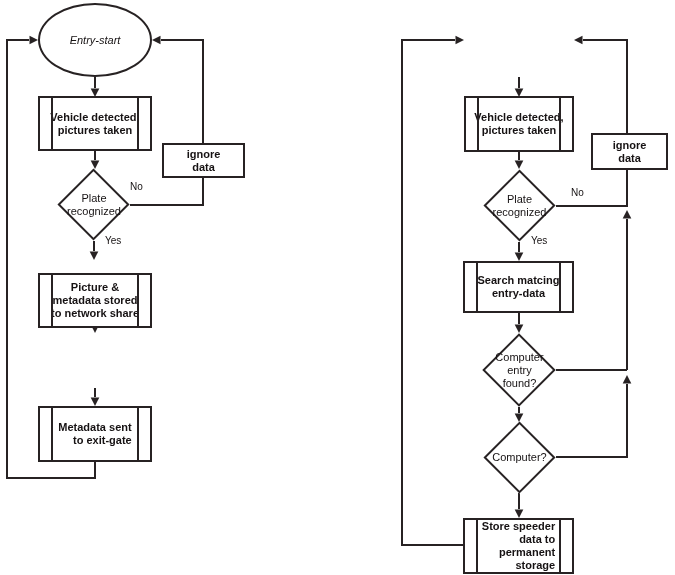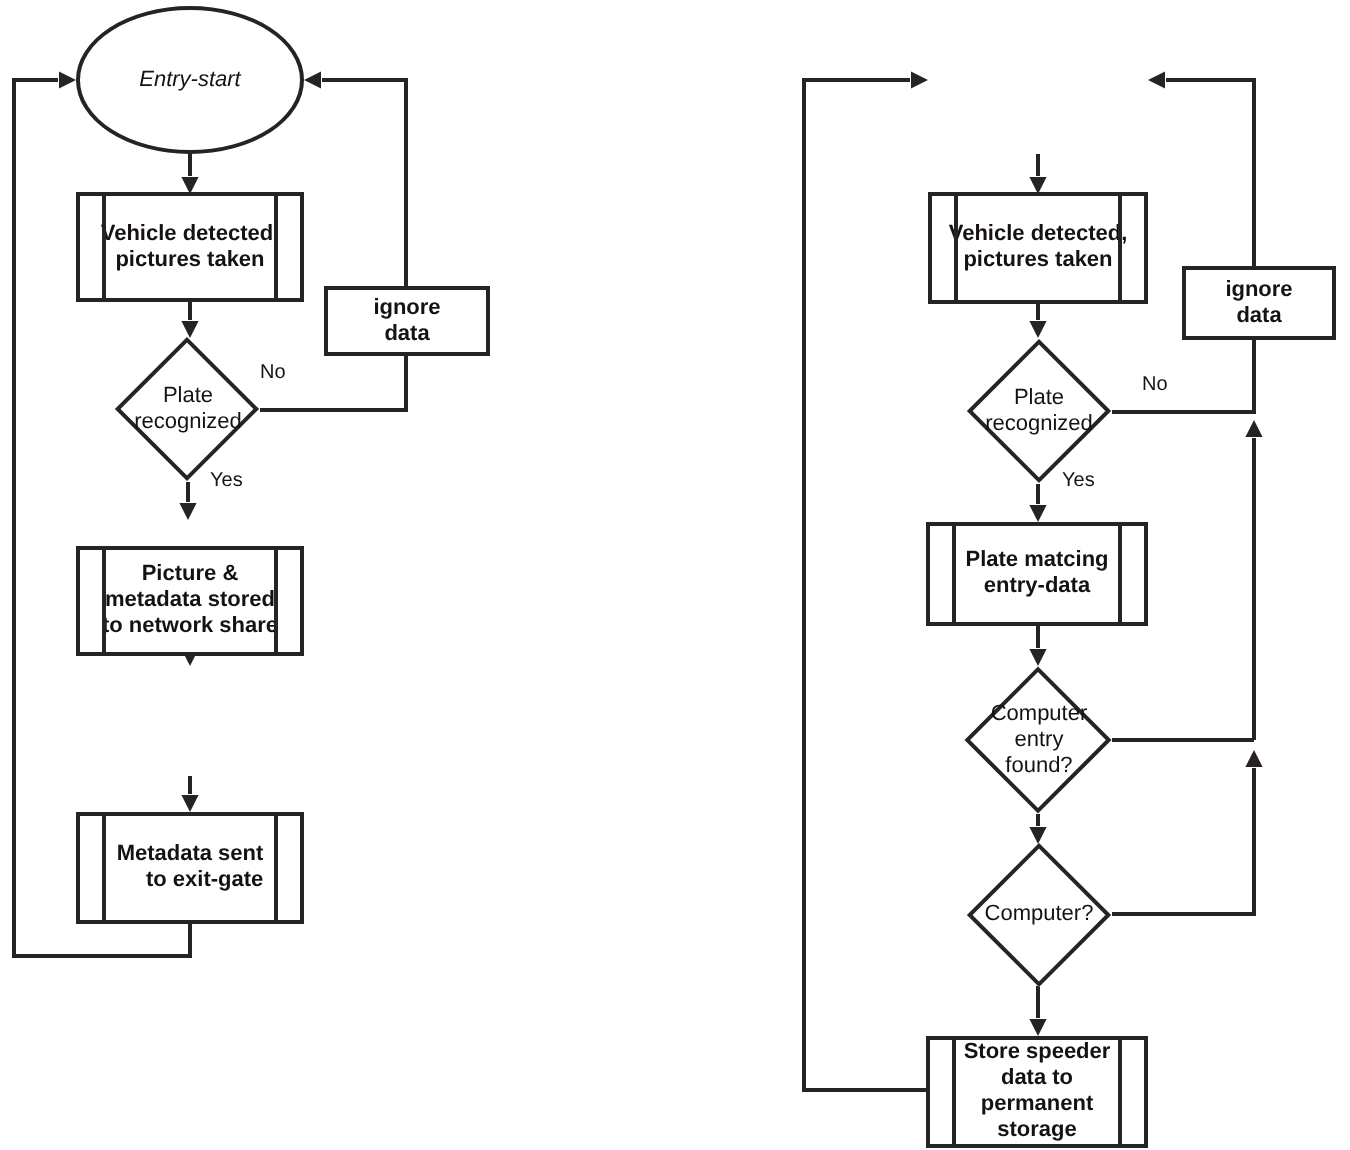--- a/index.html
+++ b/index.html
@@ -130,29 +130,29 @@
   <div class="diamond" style="left:494px;top:180px;width:51px;height:51px;"></div>
   <div class="node dlabel" style="left:483px;top:169px;width:73px;height:73px;">Plate
 recognized</div>
 
   <div class="node rect" style="left:591px;top:133px;width:77px;height:37px;">ignore
 data</div>
 
   <span class="edge-label" style="left:571px;top:186px;">No</span>
   <span class="edge-label" style="left:531px;top:234px;">Yes</span>
 
-  <div class="node rect predef" style="left:463px;top:261px;width:111px;height:52px;">Plate matcing
+  <div class="node rect predef" style="left:463px;top:261px;width:111px;height:52px;">Search matcing
 entry-data</div>
 
   <div class="diamond" style="left:493px;top:344px;width:52px;height:52px;"></div>
   <div class="node dlabel" style="left:483px;top:333px;width:73px;height:74px;">Computer
 entry
 found?</div>
 
   <div class="diamond" style="left:494px;top:432px;width:51px;height:51px;"></div>
   <div class="node dlabel" style="left:483px;top:422px;width:73px;height:71px;">Computer?</div>
 
-  <div class="node rect predef" style="left:463px;top:518px;width:111px;height:56px;">Store speeder
+  <div class="node rect predef" style="left:463px;top:518px;width:111px;height:56px;text-align:right;">Store speeder
 data to
 permanent
 storage</div>
 
 </div>
 
 </body></html>

